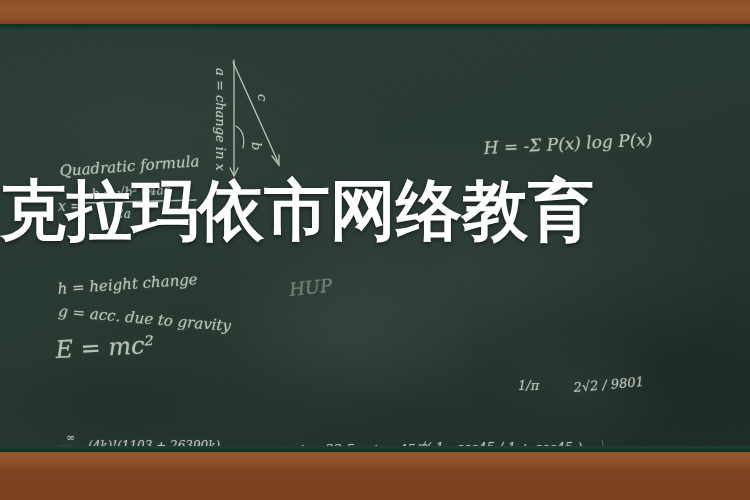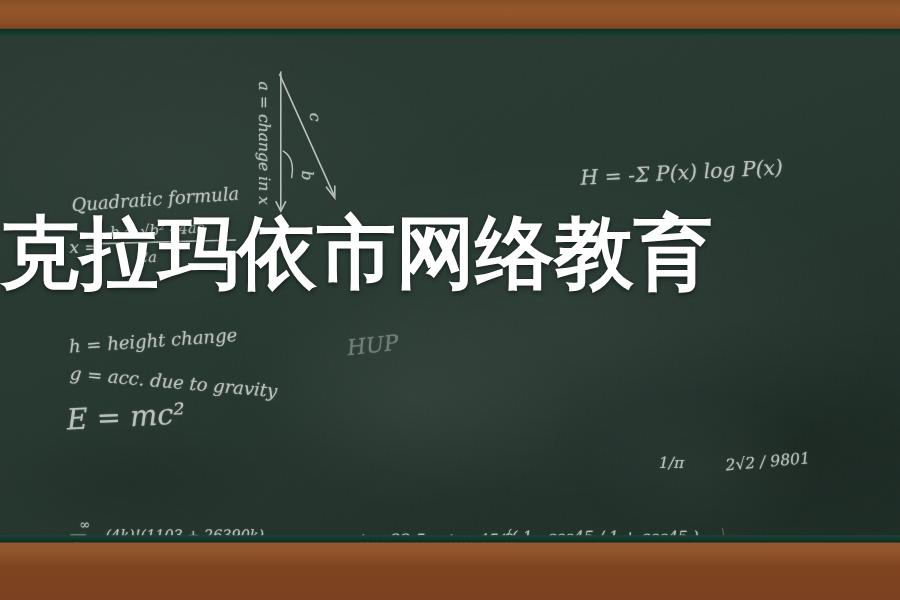--- a/index.html
+++ b/index.html
@@ -98,21 +98,21 @@
 
   .c-quadratic   { left: 58px;  top: 124px; }
   .c-triangle    { left: 176px; top: 26px;  }
   .c-entropy     { left: 484px; top: 100px; }
   .c-hchange     { left: 58px;  top: 246px; }
   .c-gacc        { left: 58px;  top: 268px; }
   .c-emc2        { left: 56px;  top: 300px; }
   .c-hup         { left: 290px; top: 246px; }
   .c-ramanujan   { left: 56px;  top: 398px; }
   .c-tan         { left: 300px; top: 392px; }
-  .c-pi          { left: 549px; top: 338px; }
+  .c-pi          { left: 518px; top: 338px; }
   .c-scratch     { left: 596px; top: 408px; }
 
   
   .headline {
     position: absolute;
     left: 0;
     top: 172px;
     width: 724px;
     z-index: 4;
     text-align: left;

